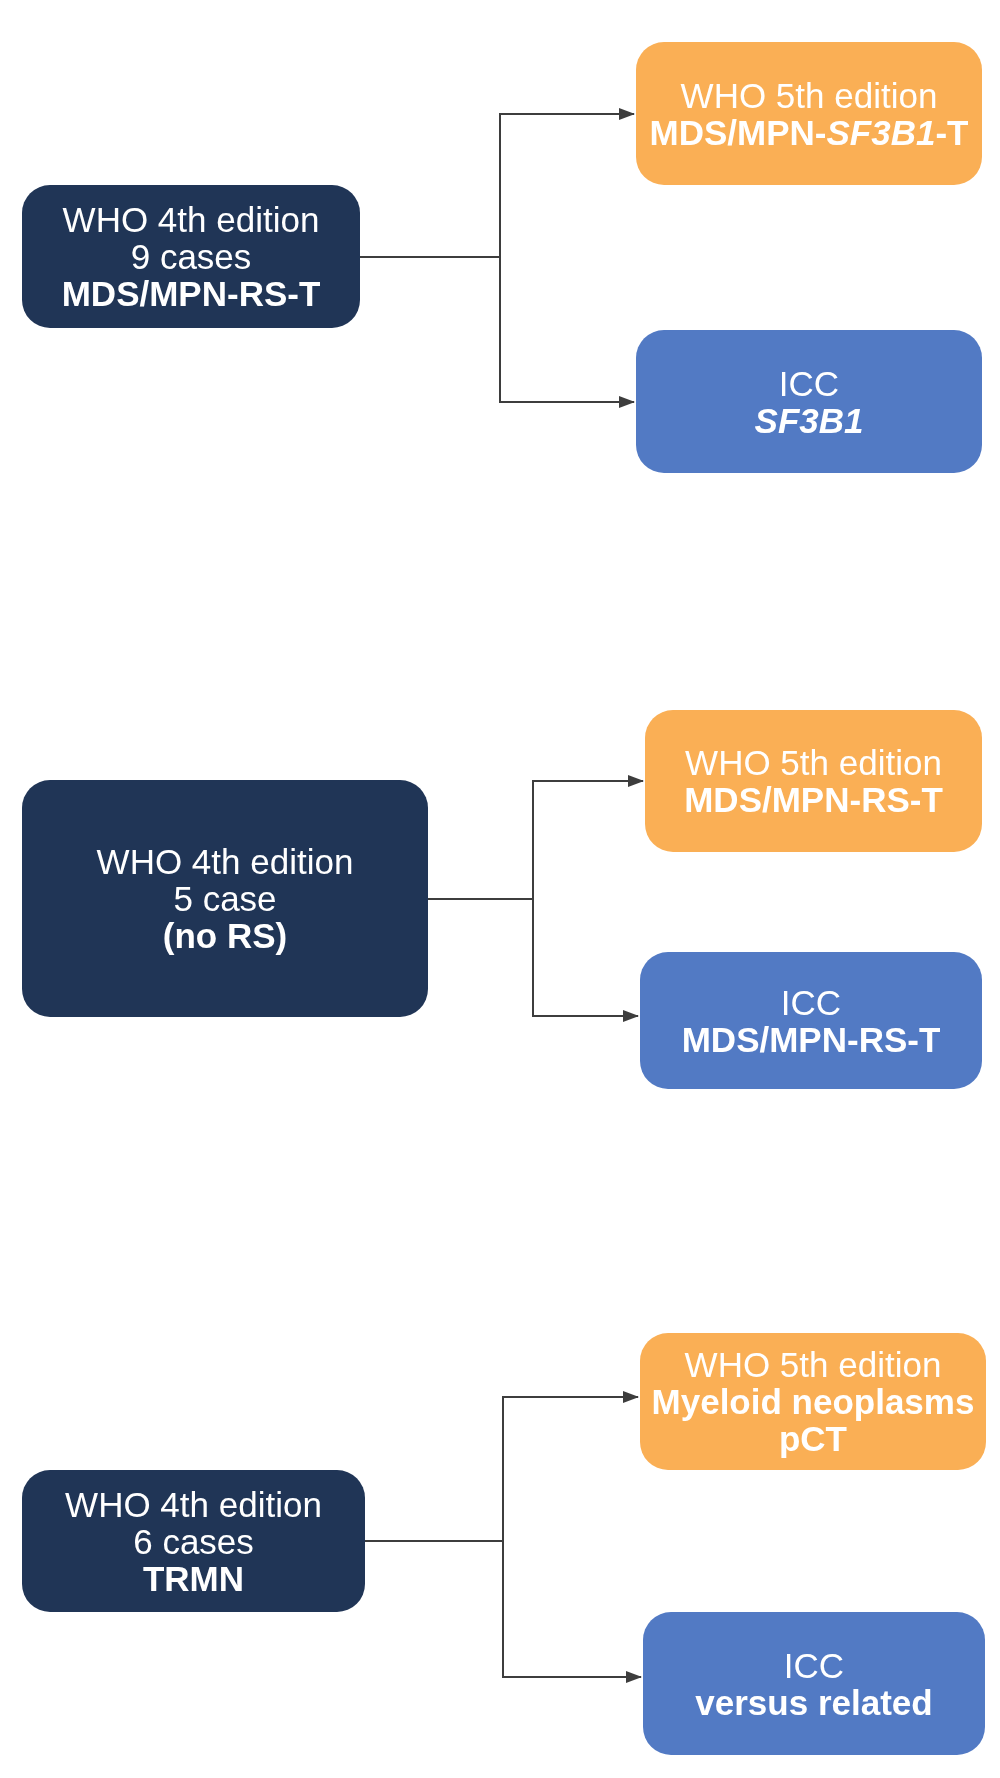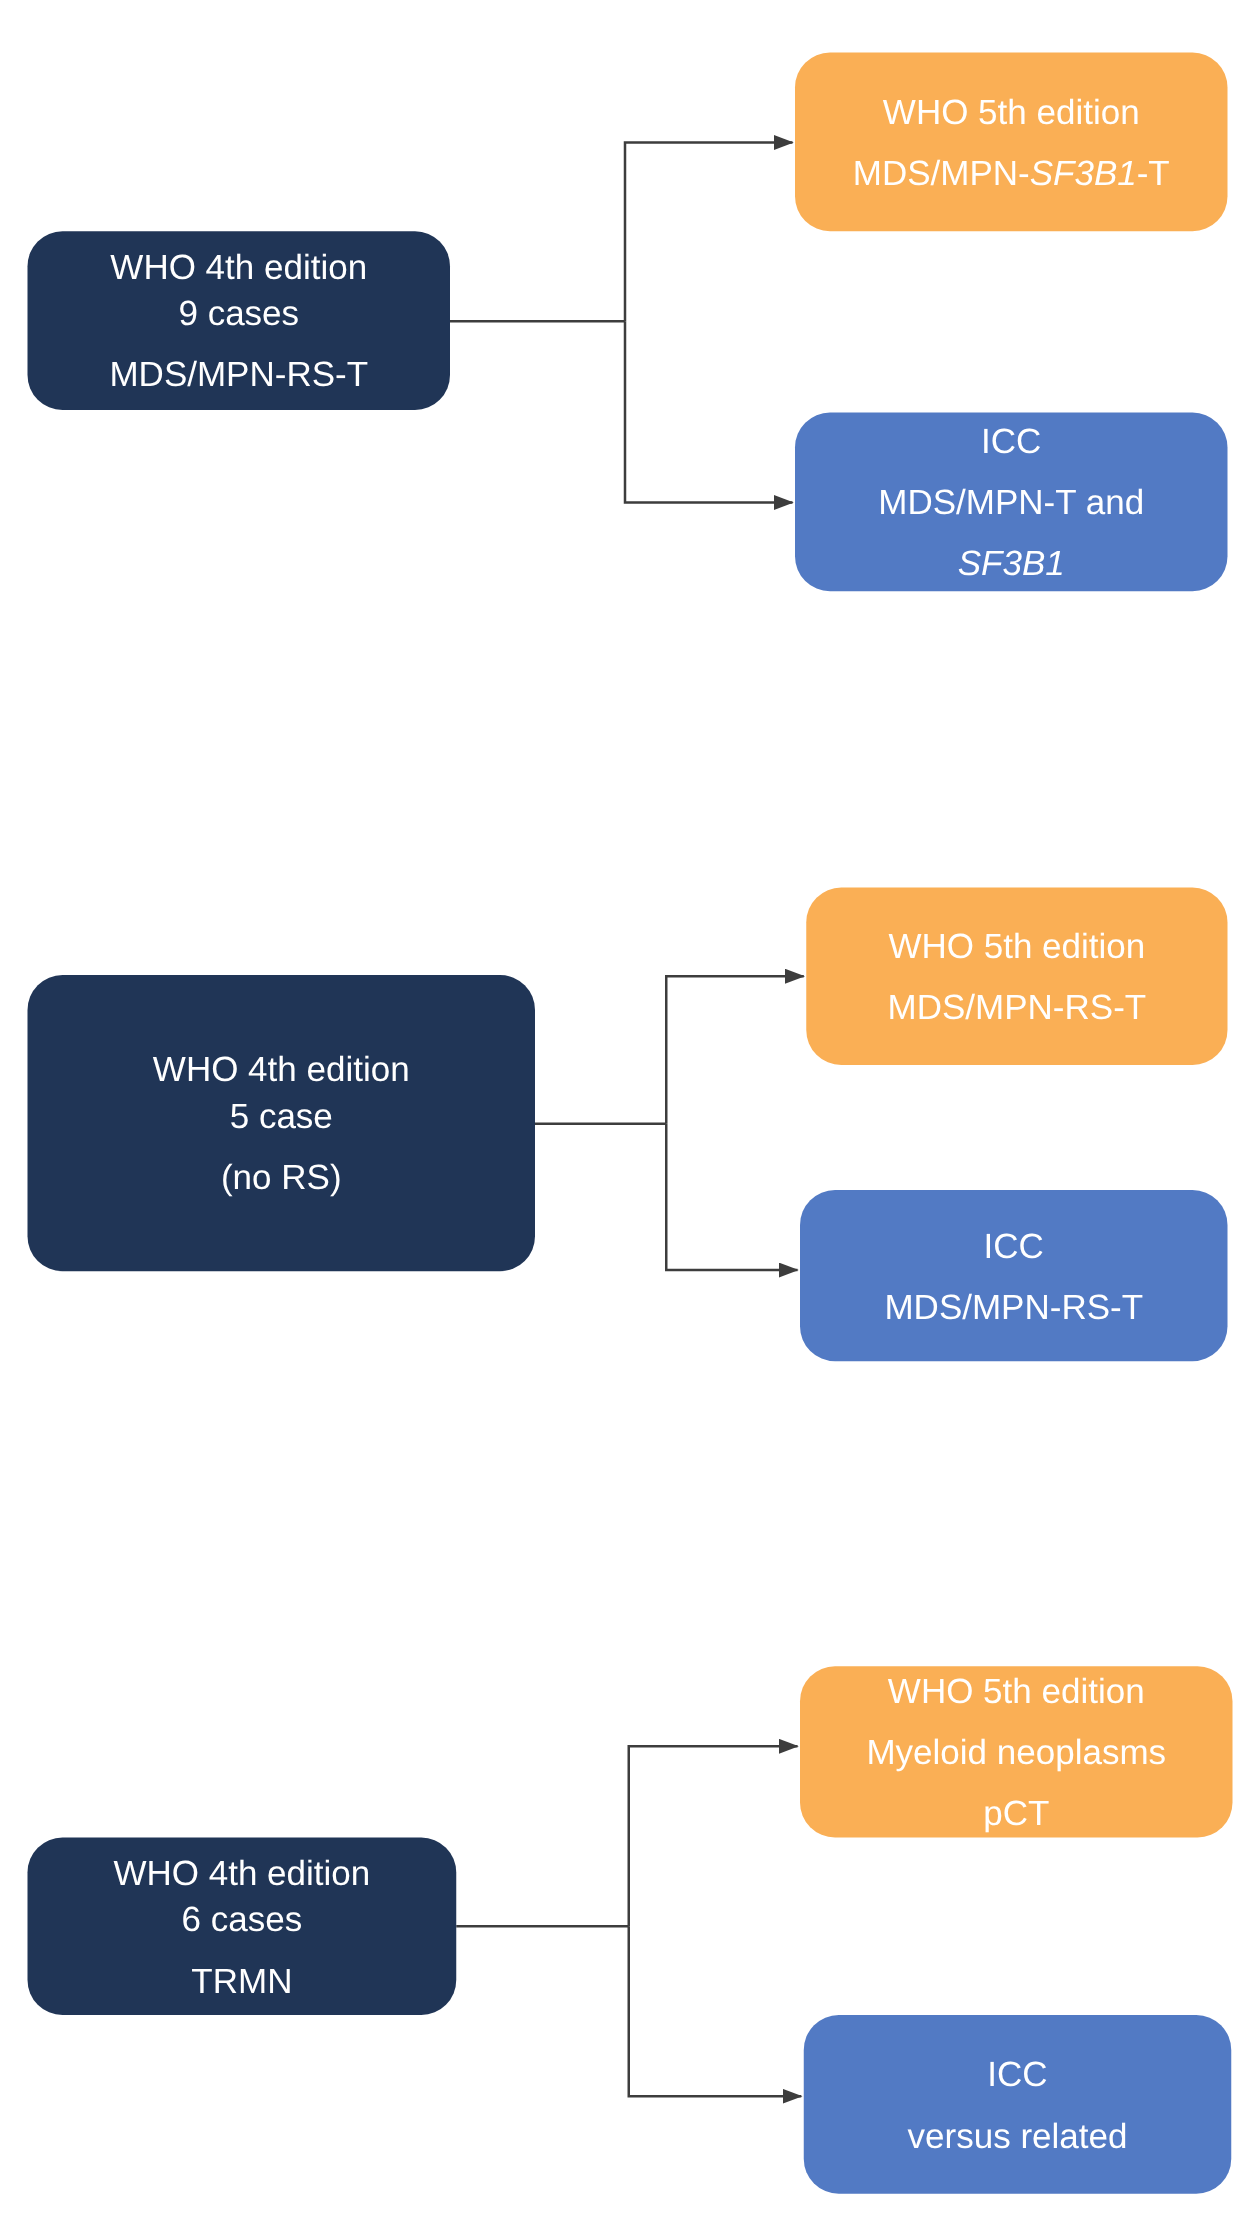--- a/index.html
+++ b/index.html
@@ -24,27 +24,27 @@
   }
   .node {
     position: absolute;
     border-radius: 28px;
     color: #ffffff;
     display: flex;
     flex-direction: column;
     justify-content: center;
     align-items: center;
     text-align: center;
-    font-size: 28px;
+    font-size: 35px;
     line-height: 37px;
     padding: 6px 10px;
     box-sizing: border-box;
   }
   .node .ln { display: block; white-space: nowrap; }
-  .node .b  { font-weight: 400; margin-top: 12px; }
+  .node .b  { font-weight: 700; }
   .node .i  { font-style: italic; }
 
   
   #who4-g1 { left: 22px;  top: 185px;  width: 338px; height: 143px; }
   #who5-g1 { left: 636px; top: 42px;   width: 346px; height: 143px; }
   #icc-g1  { left: 636px; top: 330px;  width: 346px; height: 143px; }
   
   #who4-g2 { left: 22px;  top: 780px;  width: 406px; height: 237px; }
   #who5-g2 { left: 645px; top: 710px;  width: 337px; height: 142px; }
   #icc-g2  { left: 640px; top: 952px;  width: 342px; height: 137px; }
@@ -84,21 +84,20 @@
     <span class="ln b">MDS/MPN-RS-T</span>
   </div>
 
   <div id="who5-g1" class="node" style="background-color: rgb(250, 175, 85);">
     <span class="ln">WHO 5th edition</span>
     <span class="ln b"><span>MDS/MPN-</span><span class="i">SF3B1</span><span>-T</span></span>
   </div>
 
   <div id="icc-g1" class="node" style="background-color: rgb(82, 122, 196);">
     <span class="ln">ICC</span>
-    <span class="ln b">MDS/MPN-T and</span>
     <span class="ln b i">SF3B1</span>
   </div>
 
   <div id="who4-g2" class="node" style="background-color: rgb(32, 53, 86);">
     <span class="ln">WHO 4th edition</span>
     <span class="ln">5 case</span>
     <span class="ln b">(no RS)</span>
   </div>
 
   <div id="who5-g2" class="node" style="background-color: rgb(250, 175, 85);">

